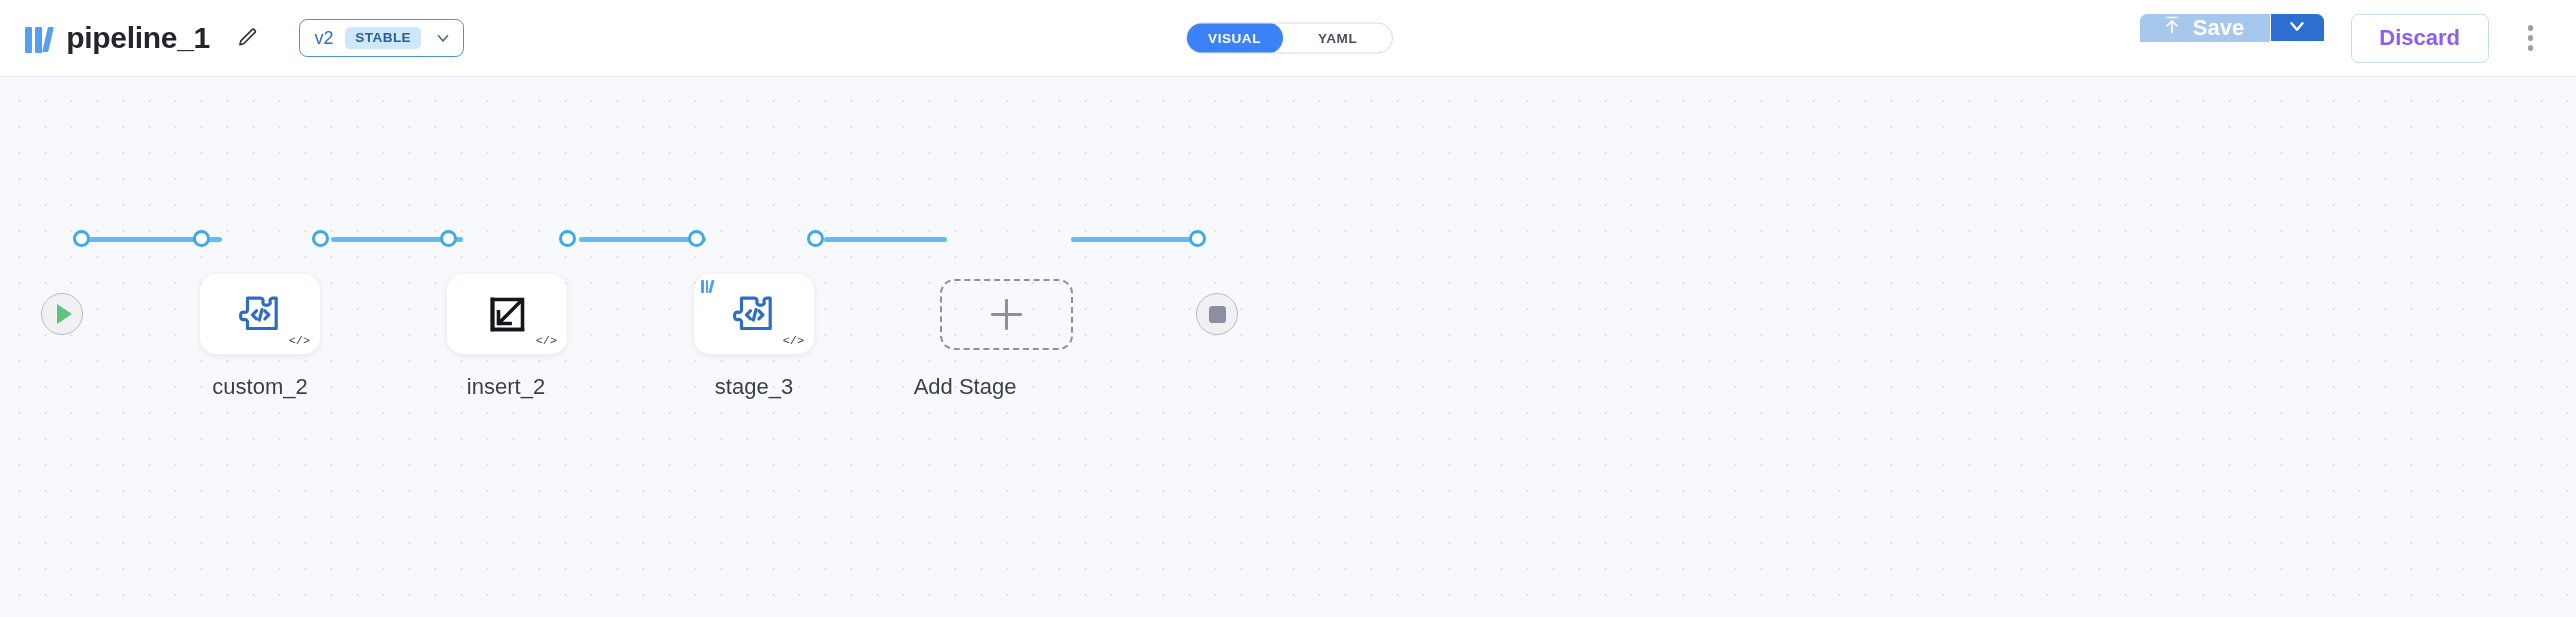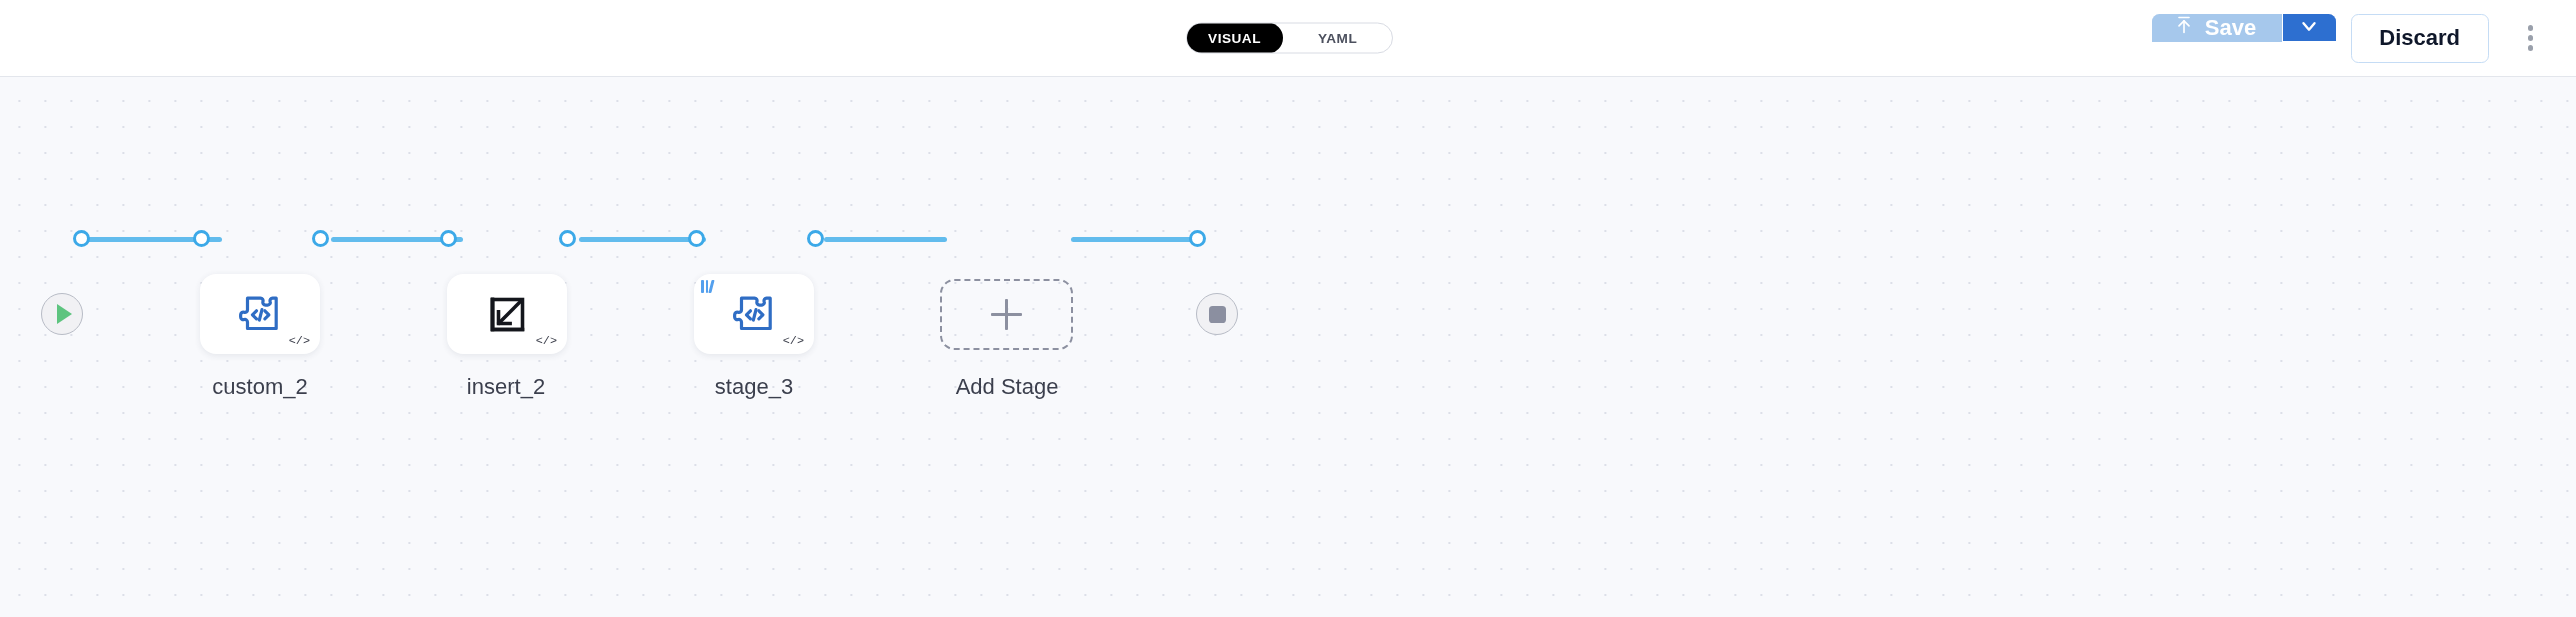--- a/index.html
+++ b/index.html
@@ -137,21 +137,21 @@
     display: flex;
     align-items: center;
     justify-content: center;
     font-size: 13.6px;
     font-weight: bold;
     letter-spacing: 0.5px;
     cursor: pointer;
     box-sizing: border-box;
   }
   .mode-opt.active {
-    background: #000000;
+    background: #3b82f6;
     color: #ffffff;
     border-radius: 15.4px;
     padding: 0 22px;
     margin: -0.9px 0 -0.9px -0.9px;
     height: calc(100% + 1.8px);
   }
   .mode-opt.inactive {
     color: #4c505e;
     padding: 0 35px;
   }
@@ -190,27 +190,27 @@
     width: 54px;
     display: flex;
     align-items: center;
     justify-content: center;
     border: none;
     cursor: pointer;
     border-left: 1.8px solid #ffffff;
   }
 
   .discard-btn {
-    margin-left: 15px;
+    margin-left: 27px;
     height: 49px;
     min-width: 138px;
     border: 1.4px solid #c5dcf5;
     border-radius: 7.3px;
     background: #ffffff;
-    color: #0f172a;
+    color: #8b5cf6;
     font-size: 22px;
     font-weight: bold;
     cursor: pointer;
     font-family: inherit;
     display: flex;
     align-items: center;
     justify-content: center;
     padding: 0 20px;
   }
 
@@ -384,20 +384,49 @@
     transform: translateX(-50%);
   }
 </style>
 </head>
 <body>
 
 <div class="app">
 
   <div class="header">
 
+    <div class="header-left">
+
+      <div class="brand-logo">
+        <span class="bar"></span>
+        <span class="bar"></span>
+        <span class="bar slant"></span>
+      </div>
+
+      <div class="page-title">pipeline_1</div>
+
+      <button class="edit-icon-btn">
+        <span>
+          <svg width="23.6" height="23.6" viewBox="0 0 24 24" fill="none" stroke="#2f323b" stroke-width="1.7" stroke-linecap="round" stroke-linejoin="round">
+            <path d="M4 20l3.8-.9L19.1 7.8a1.8 1.8 0 0 0 0-2.5l-.4-.4a1.8 1.8 0 0 0-2.5 0L4.9 16.2 4 20z"></path>
+          </svg>
+        </span>
+      </button>
+
+      <div class="version-chip">
+        <span class="version-label">v2</span>
+        <span class="version-badge">STABLE</span>
+        <span class="version-chevron">
+          <svg width="18" height="18" viewBox="0 0 24 24" fill="none" stroke="#4c6b8f" stroke-width="2.2" stroke-linecap="round" stroke-linejoin="round">
+            <polyline points="6 9 12 16 18 9"></polyline>
+          </svg>
+        </span>
+      </div>
+
+    </div>
 
     <div class="mode-toggle">
       <div class="mode-opt active">VISUAL</div>
       <div class="mode-opt inactive">YAML</div>
     </div>
 
     <div class="header-right">
 
       <div class="save-group">
         <button class="save-main">
@@ -490,21 +519,21 @@
       </div>
       <span class="node-code-badge">&lt;/&gt;</span>
     </div>
     <div class="port" style="left:688px; top:153px;"></div>
     <div class="port" style="left:807px; top:153px;"></div>
     <div class="node-label" style="left:754px; top:297px;">stage_3</div>
 
     <div class="add-node" style="left:940px; top:202px;">
       <div class="plus-glyph"></div>
     </div>
-    <div class="node-label" style="left:1007px; top:297px;">Add Stage</div>
+    <div class="node-label" style="left:965px; top:297px;">Add Stage</div>
 
     <div class="port" style="left:1189px; top:153px;"></div>
     <div class="terminal" style="left:1196px; top:216px;">
       <div class="stop-sq"></div>
     </div>
 
   </div>
 </div>
 
 

